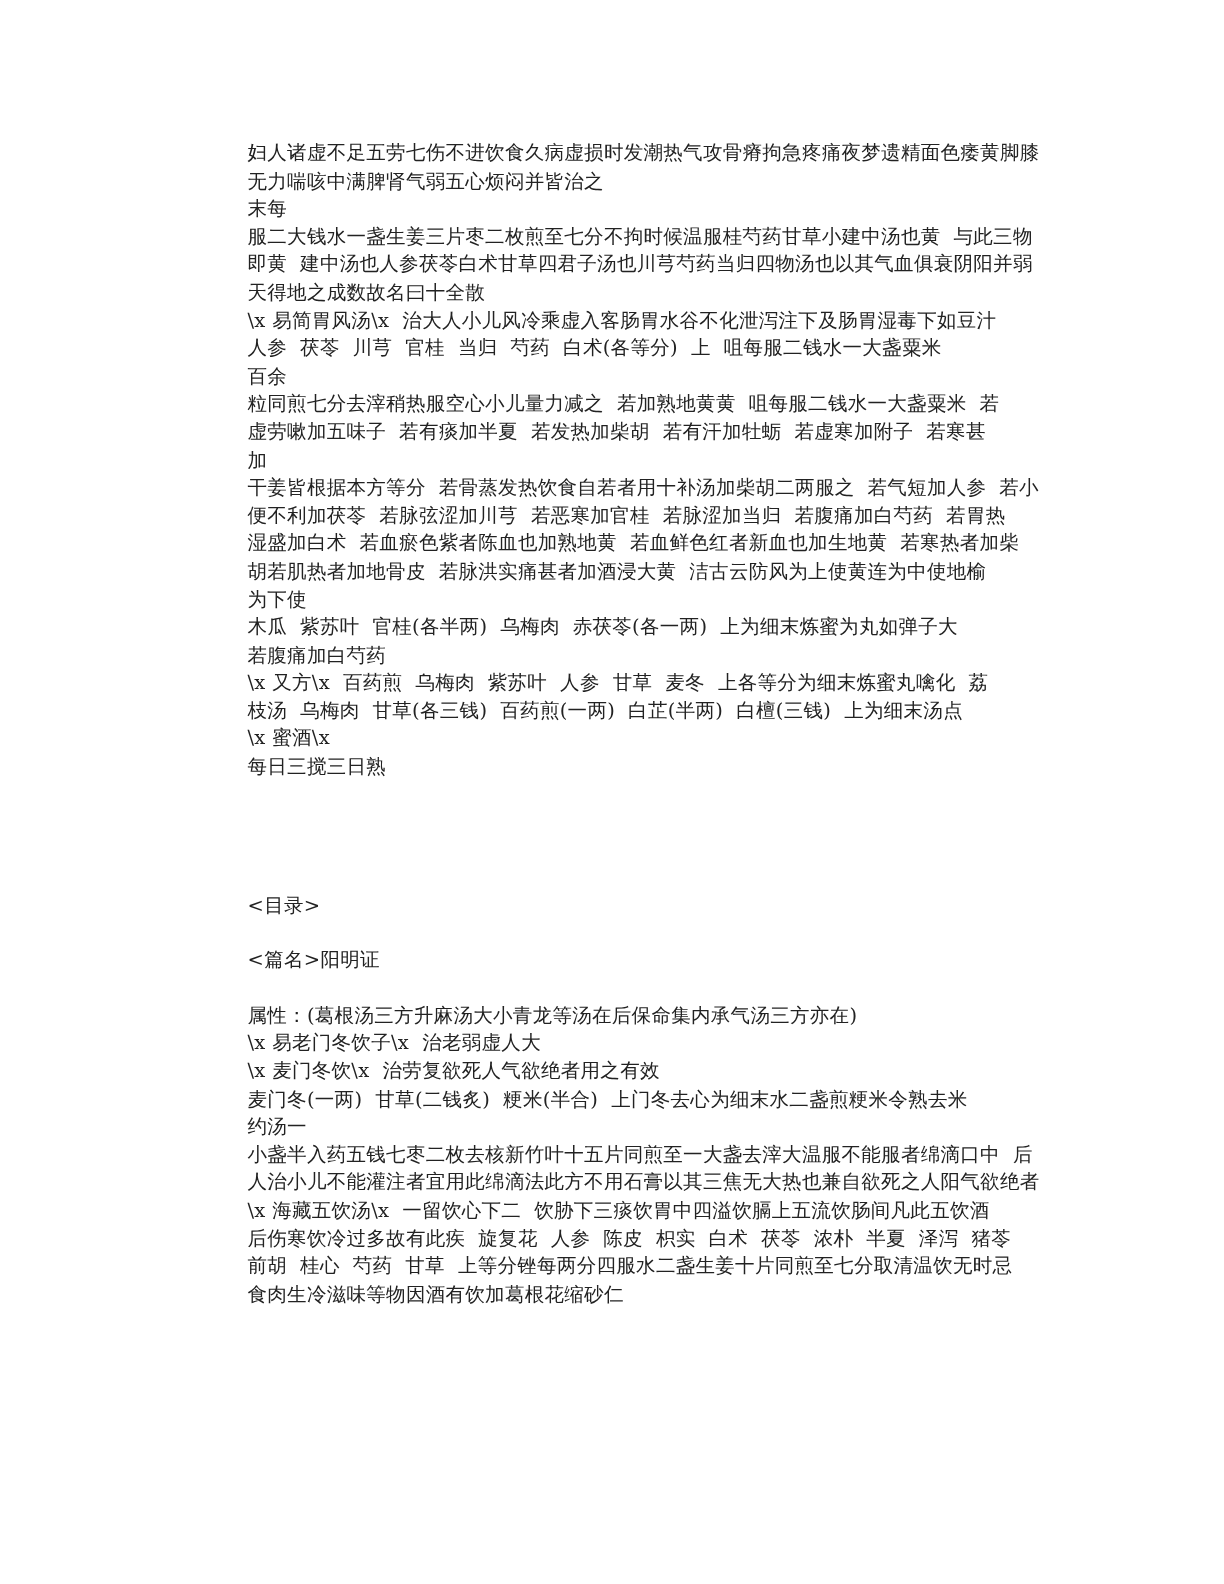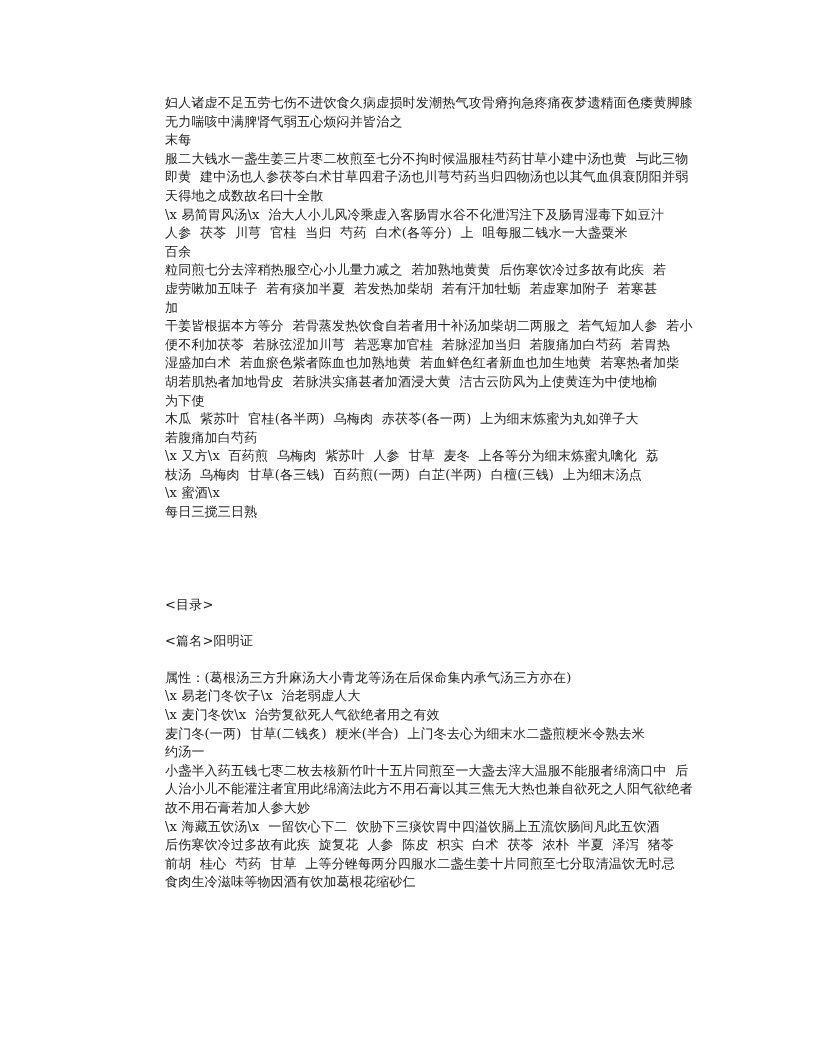--- a/index.html
+++ b/index.html
@@ -48,21 +48,21 @@
   <div class="section">
     <p class="line">妇人诸虚不足五劳七伤不进饮食久病虚损时发潮热气攻骨瘠拘急疼痛夜梦遗精面色痿黄脚膝</p>
     <p class="line">无力喘咳中满脾肾气弱五心烦闷并皆治之</p>
     <p class="line">末每</p>
     <p class="line">服二大钱水一盏生姜三片枣二枚煎至七分不拘时候温服桂芍药甘草小建中汤也黄  与此三物</p>
     <p class="line">即黄  建中汤也人参茯苓白术甘草四君子汤也川芎芍药当归四物汤也以其气血俱衰阴阳并弱</p>
     <p class="line">天得地之成数故名曰十全散</p>
     <p class="line">\x 易简胃风汤\x  治大人小儿风冷乘虚入客肠胃水谷不化泄泻注下及肠胃湿毒下如豆汁</p>
     <p class="line">人参  茯苓  川芎  官桂  当归  芍药  白术(各等分)  上  咀每服二钱水一大盏粟米</p>
     <p class="line">百余</p>
-    <p class="line">粒同煎七分去滓稍热服空心小儿量力减之  若加熟地黄黄  后伤寒饮冷过多故有此疾  若</p>
+    <p class="line">粒同煎七分去滓稍热服空心小儿量力减之  若加熟地黄黄  咀每服二钱水一大盏粟米  若</p>
     <p class="line">虚劳嗽加五味子  若有痰加半夏  若发热加柴胡  若有汗加牡蛎  若虚寒加附子  若寒甚</p>
     <p class="line">加</p>
     <p class="line">干姜皆根据本方等分  若骨蒸发热饮食自若者用十补汤加柴胡二两服之  若气短加人参  若小</p>
     <p class="line">便不利加茯苓  若脉弦涩加川芎  若恶寒加官桂  若脉涩加当归  若腹痛加白芍药  若胃热</p>
     <p class="line">湿盛加白术  若血瘀色紫者陈血也加熟地黄  若血鲜色红者新血也加生地黄  若寒热者加柴</p>
     <p class="line">胡若肌热者加地骨皮  若脉洪实痛甚者加酒浸大黄  洁古云防风为上使黄连为中使地榆</p>
     <p class="line">为下使</p>
     <p class="line">木瓜  紫苏叶  官桂(各半两)  乌梅肉  赤茯苓(各一两)  上为细末炼蜜为丸如弹子大</p>
     <p class="line">若腹痛加白芍药</p>
     <p class="line">\x 又方\x  百药煎  乌梅肉  紫苏叶  人参  甘草  麦冬  上各等分为细末炼蜜丸噙化  荔</p>
@@ -82,20 +82,19 @@
   <div class="gap-medium"></div>
 
   <div class="section">
     <p class="line">属性：(葛根汤三方升麻汤大小青龙等汤在后保命集内承气汤三方亦在)</p>
     <p class="line">\x 易老门冬饮子\x  治老弱虚人大</p>
     <p class="line">\x 麦门冬饮\x  治劳复欲死人气欲绝者用之有效</p>
     <p class="line">麦门冬(一两)  甘草(二钱炙)  粳米(半合)  上门冬去心为细末水二盏煎粳米令熟去米</p>
     <p class="line">约汤一</p>
     <p class="line">小盏半入药五钱七枣二枚去核新竹叶十五片同煎至一大盏去滓大温服不能服者绵滴口中  后</p>
     <p class="line">人治小儿不能灌注者宜用此绵滴法此方不用石膏以其三焦无大热也兼自欲死之人阳气欲绝者</p>
-    <p class="line">故不用石膏若加人参大妙</p>
     <p class="line">\x 海藏五饮汤\x  一留饮心下二  饮胁下三痰饮胃中四溢饮膈上五流饮肠间凡此五饮酒</p>
     <p class="line">后伤寒饮冷过多故有此疾  旋复花  人参  陈皮  枳实  白术  茯苓  浓朴  半夏  泽泻  猪苓</p>
     <p class="line">前胡  桂心  芍药  甘草  上等分锉每两分四服水二盏生姜十片同煎至七分取清温饮无时忌</p>
     <p class="line">食肉生冷滋味等物因酒有饮加葛根花缩砂仁</p>
   </div>
 
 </div>
 
 </body></html>

